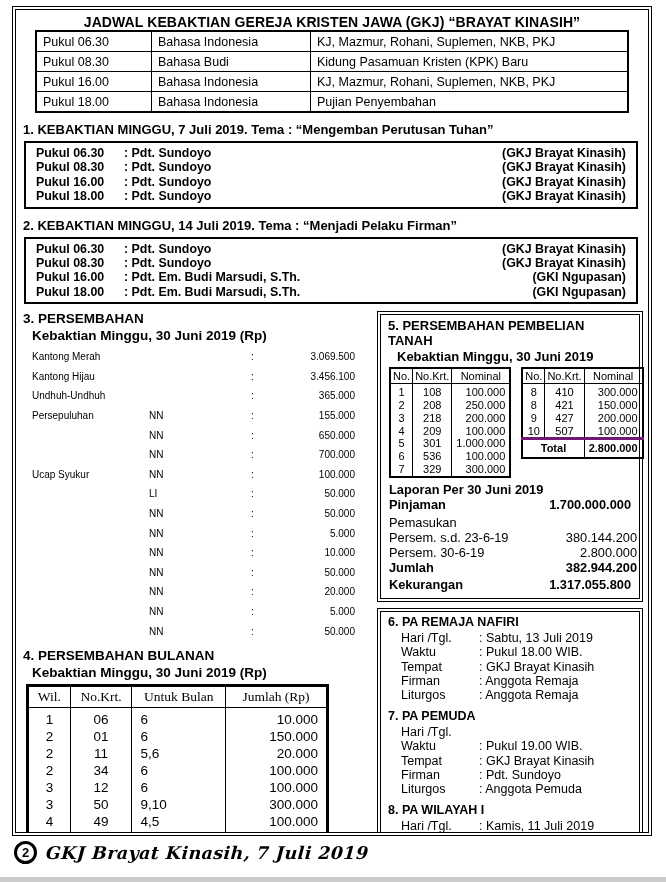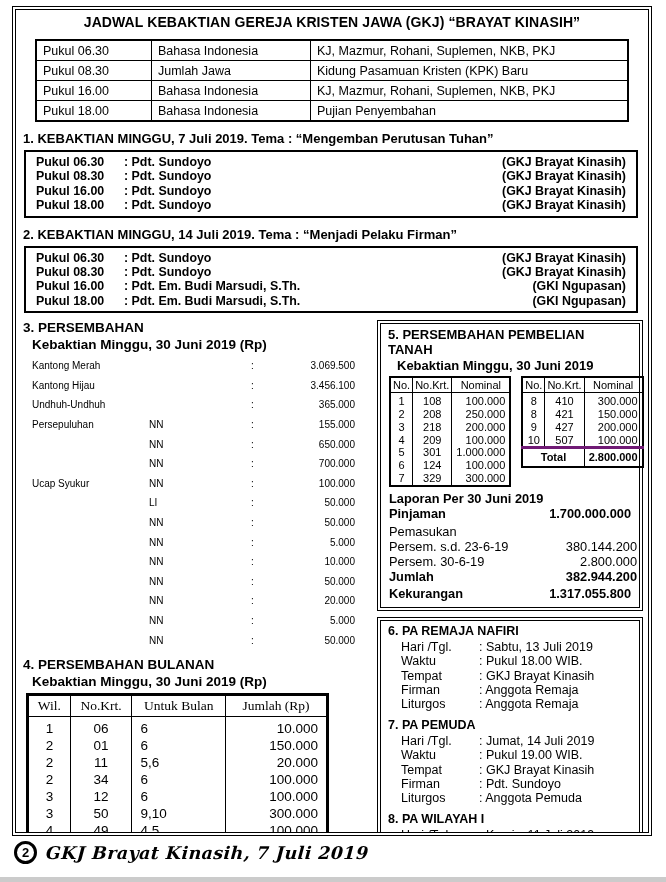--- a/index.html
+++ b/index.html
@@ -6,21 +6,21 @@
   body{
     width:666px;height:882px;position:relative;overflow:hidden;
     background:#ffffff;color:#000;
     font-family:"Liberation Sans",sans-serif;
     -webkit-font-smoothing:antialiased;
   }
   .frame{
     position:absolute;left:12px;top:6px;width:640px;height:830px;
     border:4px double #000;box-sizing:border-box;padding:2px 5px;overflow:hidden;
   }
-  .doc-title{text-align:center;font-weight:bold;font-size:14px;padding:2px 0 9px 0;letter-spacing:.1px;}
+  .doc-title{text-align:center;font-weight:bold;font-size:14px;padding:2px 0 0 0;letter-spacing:.1px;}
   table.schedule{border-collapse:collapse;margin:0 auto;border:2px solid #000;width:594px;table-layout:fixed;}
   table.schedule td{border:1px solid #000;font-size:12.5px;padding:1.5px 6px;height:16px;overflow:hidden;white-space:nowrap;}
   table.schedule td:nth-child(1){width:102px;}
   table.schedule td:nth-child(2){width:146px;}
 
   .sec-heading{font-weight:bold;font-size:13px;margin:9px 0 4px 2px;}
   .service-box{border:2px solid #000;margin:0 5px 0 3px;padding:3px 10px;font-weight:bold;font-size:12.4px;line-height:14.4px;}
   .service-row{display:flex;}
   .service-row .t{width:88px;}
   .service-row .p{flex:1;}
@@ -96,21 +96,21 @@
 
   <table class="schedule">
     <tbody id="schedule-body">
         <tr>
           <td>Pukul 06.30</td>
           <td>Bahasa Indonesia</td>
           <td>KJ, Mazmur,  Rohani,  Suplemen, NKB, PKJ</td>
         </tr>
         <tr>
           <td>Pukul 08.30</td>
-          <td>Jumlah Jawa</td>
+          <td>Bahasa Budi</td>
           <td>Kidung Pasamuan Kristen (KPK) Baru</td>
         </tr>
         <tr>
           <td>Pukul 16.00</td>
           <td>Bahasa Indonesia</td>
           <td>KJ, Mazmur,  Rohani,  Suplemen, NKB, PKJ</td>
         </tr>
         <tr>
           <td>Pukul 18.00</td>
           <td>Bahasa Indonesia</td>
@@ -365,21 +365,21 @@
                   <td>209</td>
                   <td>100.000</td>
                 </tr>
                 <tr>
                   <td>5</td>
                   <td>301</td>
                   <td>1.000.000</td>
                 </tr>
                 <tr>
                   <td>6</td>
-                  <td>124</td>
+                  <td>536</td>
                   <td>100.000</td>
                 </tr>
                 <tr>
                   <td>7</td>
                   <td>329</td>
                   <td>300.000</td>
                 </tr>
               </tbody>
           </table>
           <table class="land">
@@ -468,21 +468,20 @@
             </div>
             <div class="ev-row">
               <span>Liturgos</span>
               <span>: Anggota Remaja</span>
             </div>
           </div>
           <div class="event">
             <div class="event-h">7. PA PEMUDA</div>
             <div class="ev-row">
               <span>Hari /Tgl.</span>
-              <span>: Jumat, 14 Juli 2019</span>
             </div>
             <div class="ev-row">
               <span>Waktu</span>
               <span>: Pukul 19.00 WIB.</span>
             </div>
             <div class="ev-row">
               <span>Tempat</span>
               <span>: GKJ Brayat Kinasih</span>
             </div>
             <div class="ev-row">

